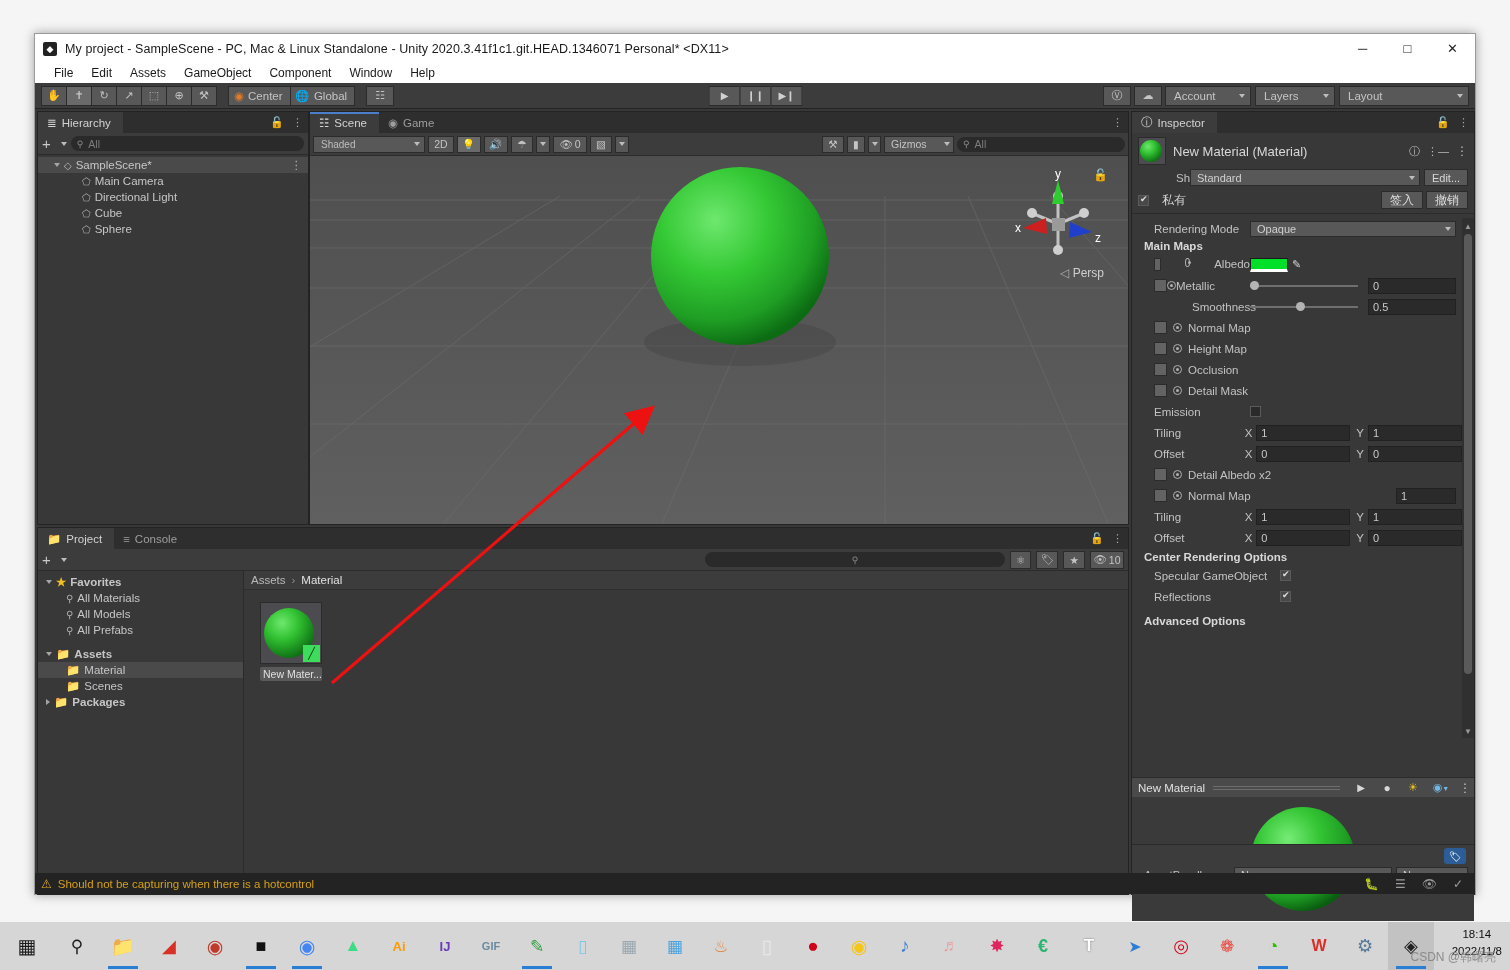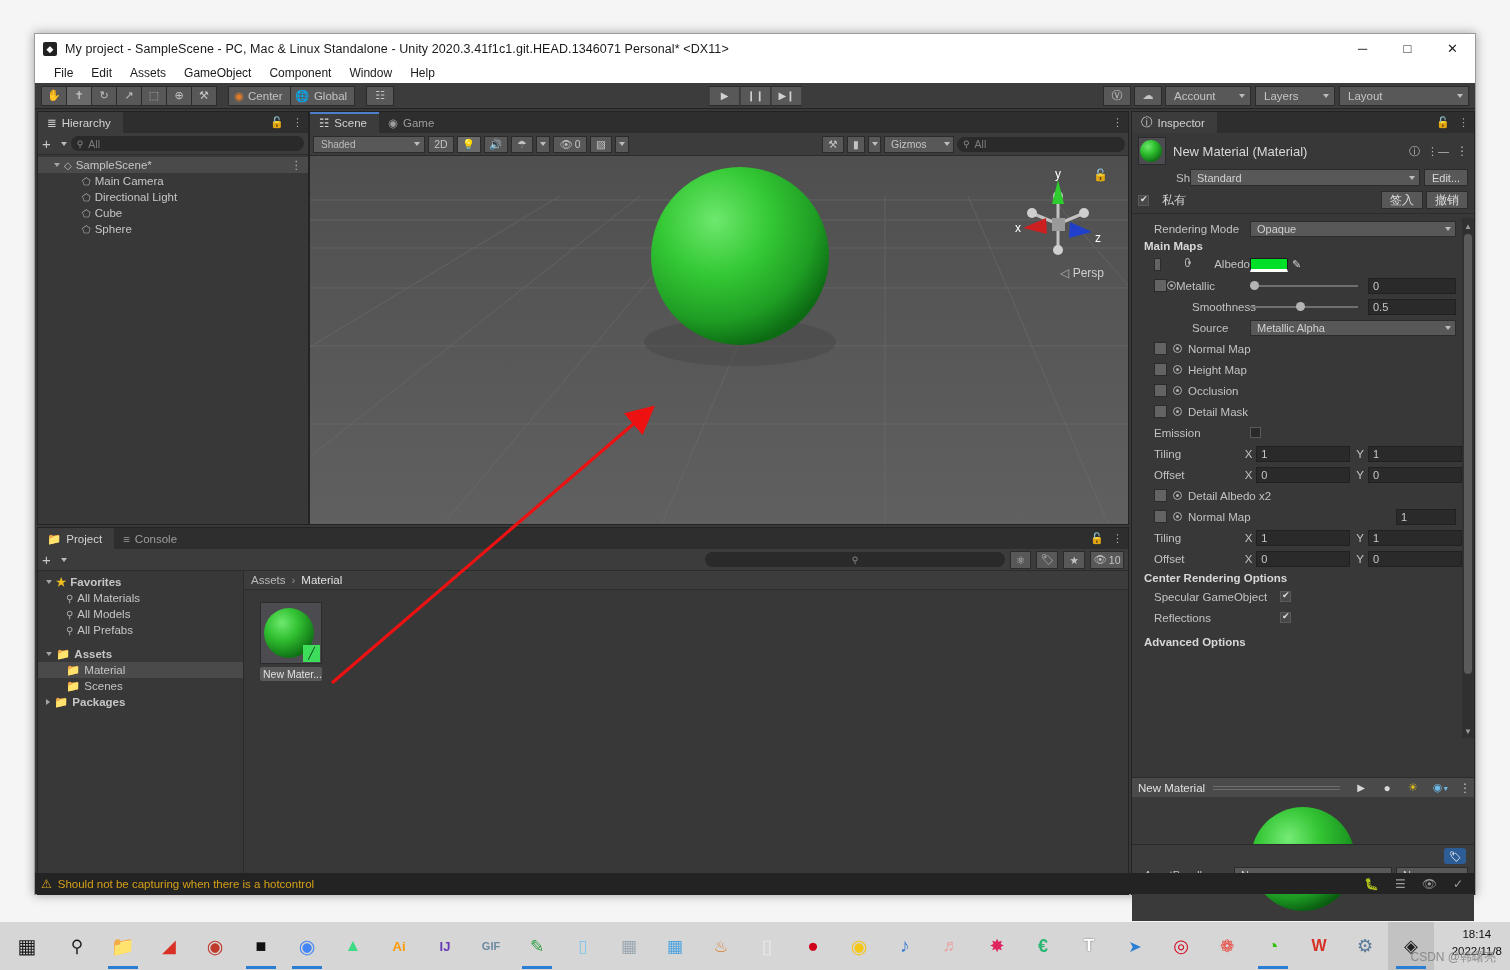--- a/index.html
+++ b/index.html
@@ -586,27 +586,20 @@
             <div class="ins-row">
               <div class="ins-label" style="padding-left:60px;">Smoothness</div>
               <div style="flex:1;display:flex;align-items:center;padding-right:6px;">
                 <div class="slider-track" style="margin-right:10px;">
                   <div class="slider-knob" style="left:43%;"></div>
                 </div>
                 <div class="ins-field" style="flex:none;width:88px;">0.5</div>
               </div>
             </div>
 
-            <div class="ins-row">
-              <div class="ins-label" style="padding-left:60px;">Source</div>
-              <div class="ins-dd" style="margin-right:6px;">
-                <span>Metallic Alpha</span>
-                  <i class="caret"></i>
-              </div>
-            </div>
 
             <div class="ins-row">
               <div style="width:160px;display:flex;align-items:center;padding-left:22px;gap:6px;">
                 <span class="sq-sw"></span>
                 <span class="radio-dot"></span>
                 <span>Normal Map</span>
               </div>
             </div>
             <div class="ins-row">
               <div style="width:160px;display:flex;align-items:center;padding-left:22px;gap:6px;">

